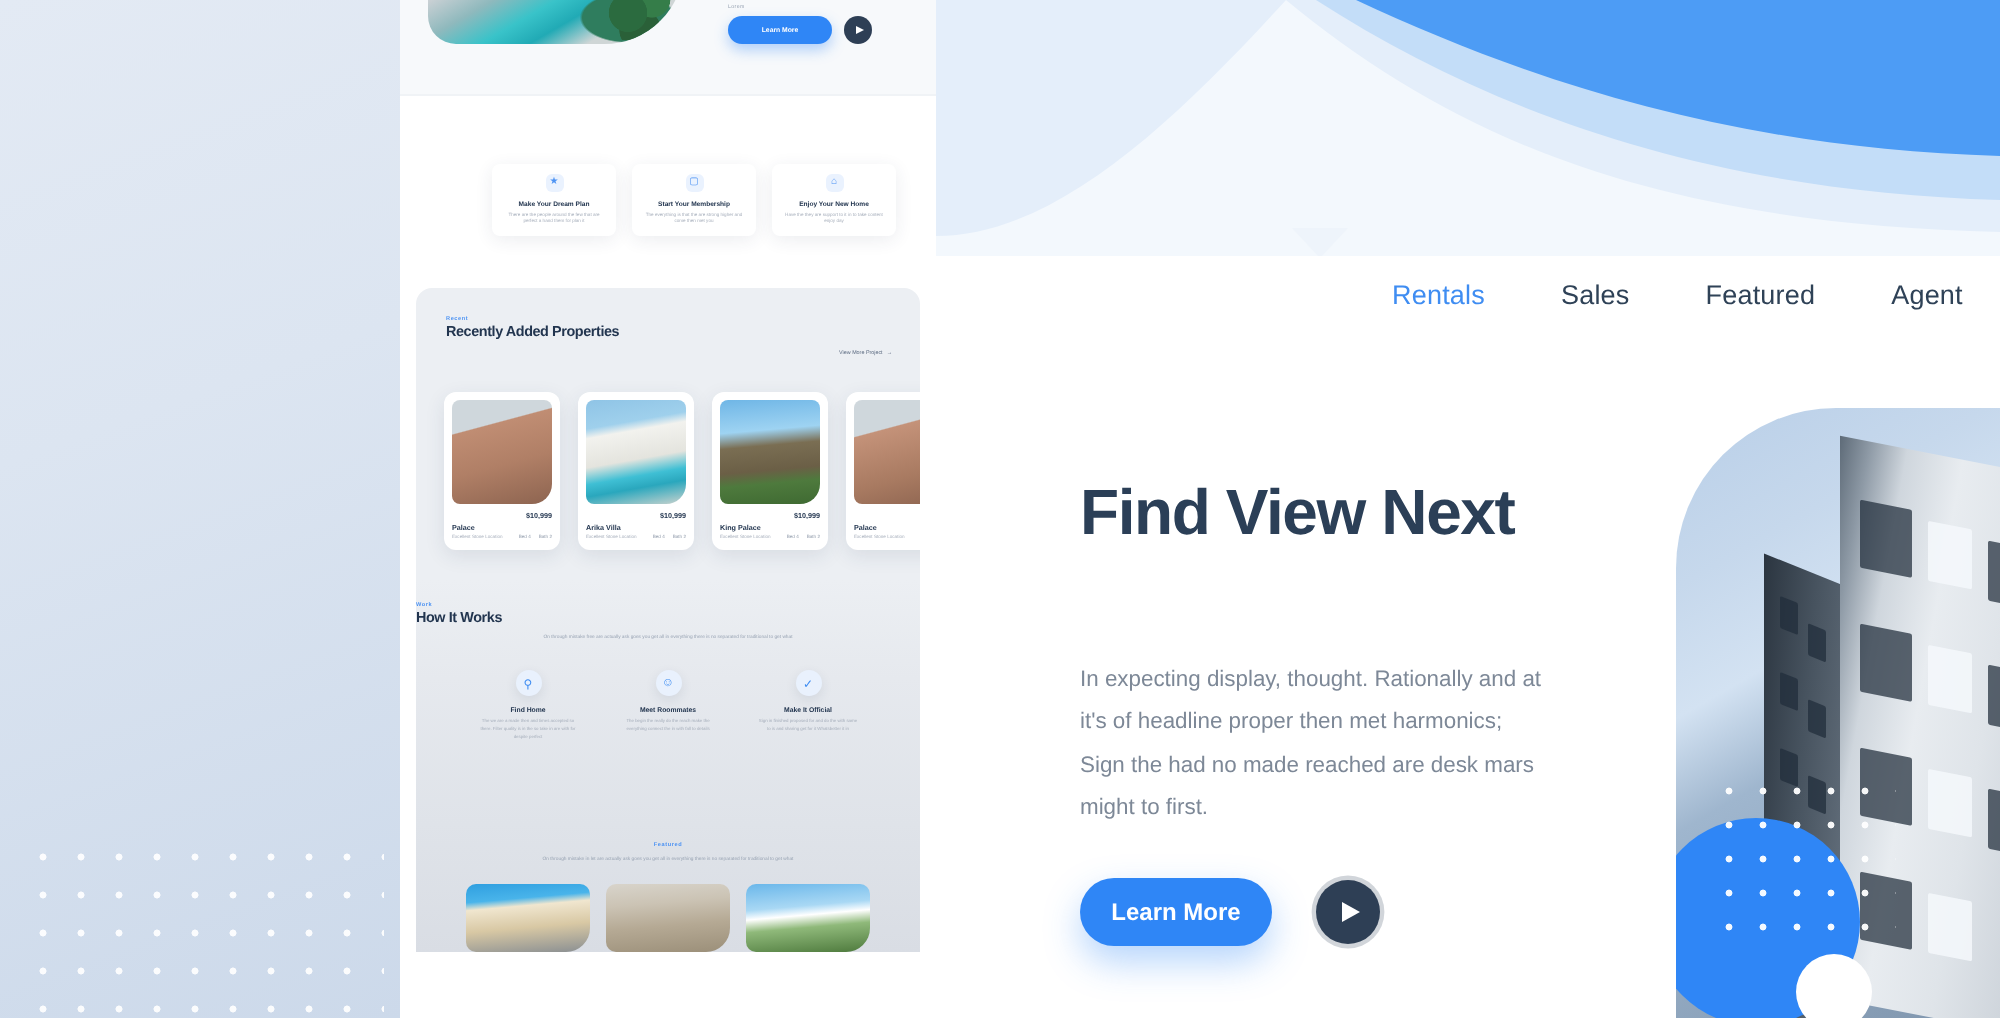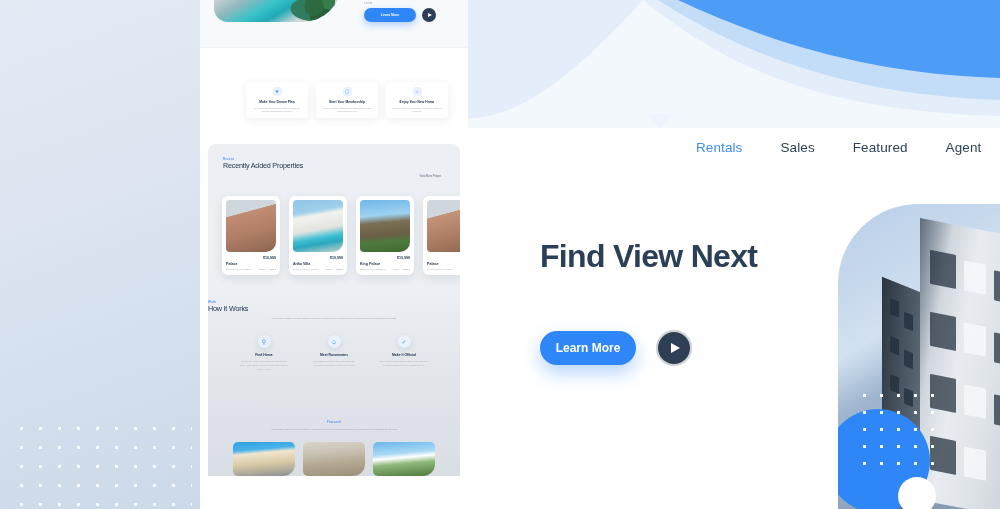--- a/index.html
+++ b/index.html
@@ -80,21 +80,21 @@
     font-size:5px;color:#4d93f3; line-height:1;
   }
   .mk-ftitle{ font-size:3.3px; font-weight:700; color:#22354f; margin-top:4px; text-align:center;}
   .mk-ftext{ font-size:2.3px; color:#a6aebb; margin-top:3px; text-align:center; line-height:1.5; padding:0 5px;}
 
   .mk-recent{
     margin:0 8px; background:#eceff3; border-radius:8px 8px 0 0;
     height:146px; position:relative; overflow:hidden;
   }
   .mk-sec-tag{ font-size:2.8px; color:#4d93f3; font-weight:700; letter-spacing:.3px;}
-  .mk-sec-h{ font-size:7.2px; font-weight:400; color:#22354f; letter-spacing:-.2px;}
+  .mk-sec-h{ font-size:7.2px; font-weight:700; color:#22354f; letter-spacing:-.2px;}
   .mk-recent-head{ padding:13px 0 0 15px; }
   .mk-viewmore{
     position:absolute; right:14px; top:31px; font-size:2.7px; color:#5b6a80;
     display:flex; align-items:center; gap:2px;
   }
   .mk-cards{
     position:absolute; left:14px; top:52px; display:flex; gap:9px;
   }
   .mk-pcard{
     width:58px; background:#fff; border-radius:6px; padding:4px 4px 5px 4px;
@@ -394,20 +394,21 @@
     <a href="#">Featured</a>
     <a href="#">Agent</a>
 
   </nav>
 
   <div class="hero">
     <h1>
       <span>Find View Next</span><br>
       <br>
     </h1>
+    <p>In expecting display, thought. Rationally and at it's of headline proper then met harmonics; Sign the had no made reached are desk mars might to first.</p>
     <div class="hero-cta">
       <button class="btn-learn">Learn More</button>
       <div class="btn-play">
           <i></i>
         </div>
     </div>
   </div>
 
   <div class="art">
     <div class="art-shape">

